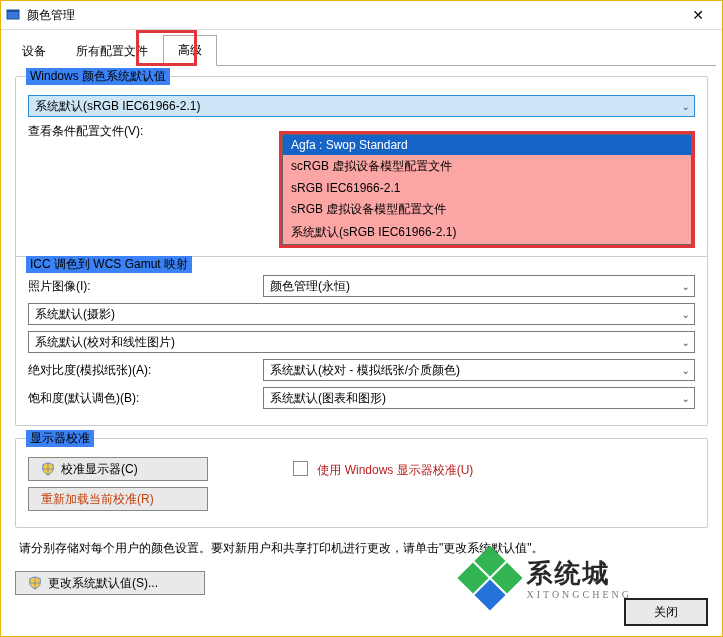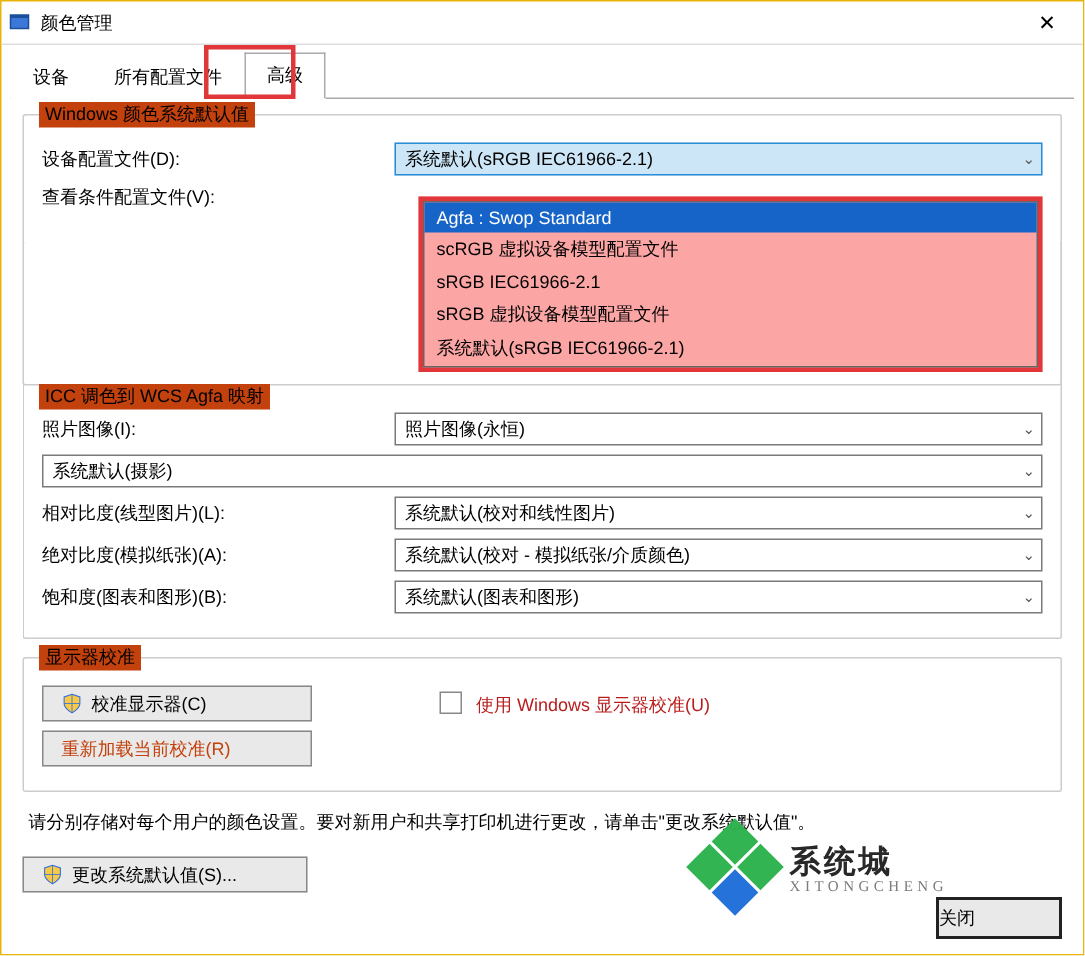--- a/index.html
+++ b/index.html
@@ -8,42 +8,42 @@
 .titlebar .icon{width:16px;height:16px;margin-right:6px;display:flex;align-items:center;justify-content:center}
 .titlebar .title{flex:1}
 .titlebar .close{width:40px;text-align:center;font-size:14px;cursor:default}
 .tabs{display:flex;align-items:flex-end;padding:4px 6px 0 6px;position:relative}
 .tab{padding:6px 14px;border:1px solid transparent;border-bottom:none;cursor:default;position:relative;top:1px;background:#fff}
 .tab.active{border-color:#aaa;border-bottom:1px solid #fff;z-index:2}
 .tab-hl{position:absolute;border:3px solid #E1373A;pointer-events:none;z-index:5}
 .tabline{border-bottom:1px solid #aaa;margin:0 6px}
 .content{padding:10px 14px 6px 14px}
 .group{border:1px solid #ccc;border-radius:2px;padding:12px 12px 10px 12px;margin-bottom:12px;position:relative}
-.group-title{position:absolute;top:-9px;left:10px;background:#c2410c;padding:0 4px}
+.group-title{position:absolute;top:-9px;left:10px;background:#3b82f6;padding:0 4px}
 .row{display:flex;align-items:center;margin:6px 0;position:relative}
 .row .lbl{width:235px}
 .select{flex:1;height:22px;border:1px solid #7a7a7a;background:#fff;display:flex;align-items:center;padding:0 6px;position:relative;box-sizing:border-box}
 .select .caret{position:absolute;right:4px;top:50%;transform:translateY(-50%);font-size:10px;color:#555}
 .select.hl{background:#CDE6F7;border-color:#2A8DD4}
 .dropdown-box{position:absolute;left:263px;right:12px;top:54px;border:3px solid #E1373A;z-index:20;background:#fca5a5}
 .dropdown-box .inner{border:1px solid #666}
 .dd-item{padding:3px 8px;white-space:nowrap;overflow:hidden}
 .dd-item.sel{background:#1664C7;color:#fff}
 .btn{height:24px;border:1px solid #888;background:#e9e9e9;display:inline-flex;align-items:center;justify-content:flex-start;padding:0 12px;min-width:150px;box-sizing:border-box}
 .btn.disabled{color:#c2410c}
 .shield{width:14px;height:14px;margin-right:6px;display:inline-block}
 .checkbox{width:13px;height:13px;border:1px solid #888;margin-right:6px;display:inline-block;position:relative;top:2px}
 .instr{margin:6px 4px 14px 4px}
 .footer{position:absolute;right:14px;bottom:10px}
-.closebtn{border:2px solid #222;min-width:80px;height:24px;display:flex;align-items:center;background:#e9e9e9}
+.closebtn{border:2px solid #222;min-width:80px;height:24px;display:flex;align-items:center;justify-content:center;background:#e9e9e9}
 .watermark{position:absolute;right:90px;bottom:28px;display:flex;align-items:center;pointer-events:none;opacity:.97}
 .wm-logo{position:relative;width:60px;height:60px;margin-right:6px}
 .wm-d{position:absolute;width:22px;height:22px;transform:rotate(45deg)}
 .wm-t{font-family:"SimSun",serif}
-.wm-t .cn{font-size:21px;font-weight:bold;color:#222;letter-spacing:2px}
+.wm-t .cn{font-size:26px;font-weight:bold;color:#222;letter-spacing:2px}
 .wm-t .en{font-size:10px;color:#777;letter-spacing:3px;margin-top:-2px}
 </style>
 </head>
 <body>
 
 <div class="window">
 
   <div class="titlebar">
     <span class="icon">
       <svg width="16" height="16" viewBox="0 0 16 16">
@@ -63,21 +63,20 @@
   </div>
   <div class="tabline"></div>
 
   <div class="content">
 
     
     <div class="group" style="padding-bottom:110px">
       <span class="group-title">Windows 颜色系统默认值</span>
 
       <div class="row">
-        <span class="lbl">设备配置文件(D):</span>
         <div class="select hl">
           <span>系统默认(sRGB IEC61966-2.1)</span>
           <span class="caret">⌄</span>
         </div>
       </div>
 
       <div class="row">
         <span class="lbl">查看条件配置文件(V):</span>
       </div>
 
@@ -87,51 +86,50 @@
           <div class="dd-item">scRGB 虚拟设备模型配置文件</div>
           <div class="dd-item">sRGB IEC61966-2.1</div>
           <div class="dd-item">sRGB 虚拟设备模型配置文件</div>
           <div class="dd-item">系统默认(sRGB IEC61966-2.1)</div>
         </div>
       </div>
     </div>
 
     
     <div class="group" style="margin-top:-108px;padding-top:108px;border-top:none">
-      <span class="group-title" style="top:95px">ICC 调色到 WCS Agfa 映射</span>
+      <span class="group-title" style="top:95px">ICC 调色到 WCS Gamut 映射</span>
 
       <div class="row">
         <span class="lbl">照片图像(I):</span>
         <div class="select">
-          <span>照片图像(永恒)</span>
+          <span>颜色管理(永恒)</span>
           <span class="caret">⌄</span>
         </div>
       </div>
       <div class="row">
         <div class="select">
           <span>系统默认(摄影)</span>
           <span class="caret">⌄</span>
         </div>
       </div>
       <div class="row">
-        <span class="lbl">相对比度(线型图片)(L):</span>
         <div class="select">
           <span>系统默认(校对和线性图片)</span>
           <span class="caret">⌄</span>
         </div>
       </div>
       <div class="row">
         <span class="lbl">绝对比度(模拟纸张)(A):</span>
         <div class="select">
           <span>系统默认(校对 - 模拟纸张/介质颜色)</span>
           <span class="caret">⌄</span>
         </div>
       </div>
       <div class="row">
-        <span class="lbl">饱和度(图表和图形)(B):</span>
+        <span class="lbl">饱和度(默认调色)(B):</span>
         <div class="select">
           <span>系统默认(图表和图形)</span>
           <span class="caret">⌄</span>
         </div>
       </div>
     </div>
 
     
     <div class="group">
       <span class="group-title">显示器校准</span>

